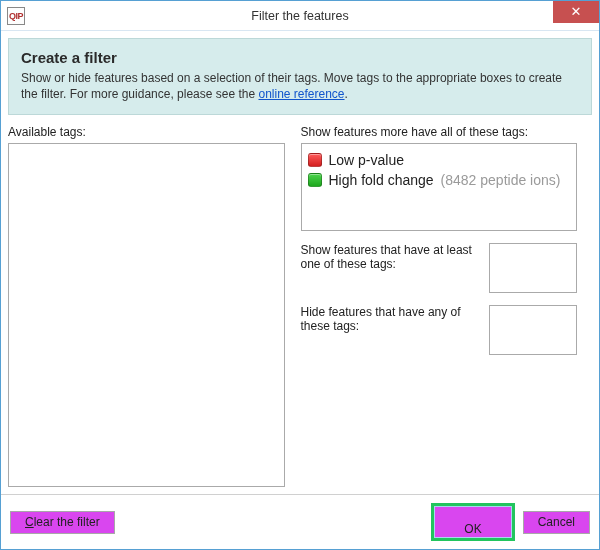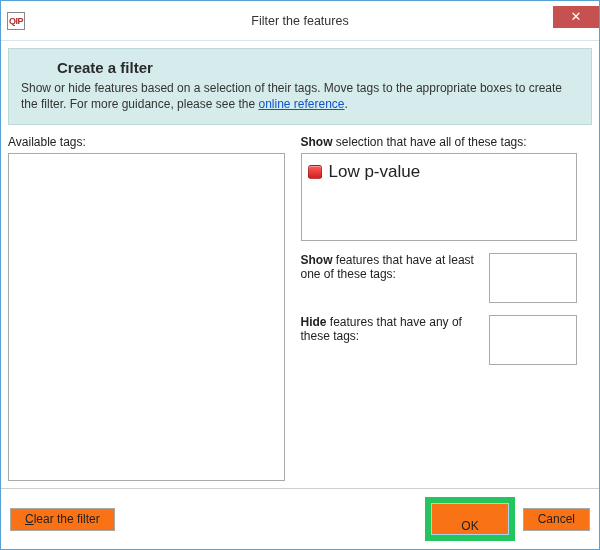--- a/index.html
+++ b/index.html
@@ -11,21 +11,21 @@
     background: #fff;
     overflow: hidden;
   }
   .window {
     width: 600px; height: 550px;
     border: 1px solid #56a0d3;
     display: flex;
     flex-direction: column;
   }
   .titlebar {
-    height: 40px;
+    height: 30px;
     background: #fff;
     border-bottom: 1px solid #d8e6f2;
     display: flex;
     align-items: center;
     position: relative;
   }
   .app-icon {
     width: 18px; height: 18px;
     margin-left: 6px;
     border: 1px solid #888;
@@ -64,21 +64,20 @@
     margin: 7px 7px 0 7px;
     padding: 10px 12px 12px 12px;
     background: #d6ecec;
     border: 1px solid #bcd8d8;
   }
   .info-title {
     font-size: 15px;
     font-weight: bold;
     color: #2a2a2a;
     margin-bottom: 4px;
-    margin-left: 36px;
   }
   .info-body {
     font-size: 12px;
     color: #333;
     line-height: 1.35;
   }
   .info-body a {
     color: #1155cc;
   }
 
@@ -100,38 +99,38 @@
     display: flex;
     flex-direction: column;
     gap: 12px;
     min-height: 0;
   }
   .section-label {
     font-size: 12px;
     color: #222;
     margin-bottom: 4px;
   }
-  .section-label b { font-weight: bold; }
+  .section-label b { font-weight: normal; }
   .listbox {
     flex: 1;
     border: 1px solid #aaa;
     background: #fff;
     min-height: 50px;
     padding: 6px;
   }
   .show-all-box { flex: 0 0 88px; }
   .show-any-box { flex: 0 0 88px; }
   .hide-box    { flex: 0 0 88px; }
 
   .tag-row {
     display: flex;
     align-items: center;
     gap: 7px;
     padding: 2px 0;
-    font-size: 17px;
+    font-size: 14px;
   }
   .swatch {
     width: 14px; height: 14px;
     border-radius: 3px;
     border: 1px solid rgba(0,0,0,0.25);
     box-shadow: inset 0 1px 0 rgba(255,255,255,0.4);
   }
   .swatch.red { background: linear-gradient(#ff5a5a,#d42020); }
   .swatch.green { background: linear-gradient(#4cd44c,#1fa81f); }
   .tag-name { color: #222; }
@@ -142,28 +141,28 @@
     padding: 8px 9px;
     display: flex;
     align-items: center;
     gap: 8px;
   }
   .spacer { flex: 1; }
   .btn {
     height: 23px;
     font-size: 12px;
     font-family: inherit;
-    background: #f97316;
+    background: #d946ef;
     border: 1px solid #a8a8a8;
     padding: 0 14px;
     color: #222;
     cursor: default;
   }
   .btn.primary {
-    border: 6px solid #22c55e;
+    border: 3px solid #22c55e;
     box-shadow: 0 0 0 1px #a9d4f0 inset;
     padding: 16px 30px;
   }
   .btn u { text-decoration: underline; }
 </style>
 </head>
 <body>
 
 <div class="window">
 
@@ -185,26 +184,31 @@
   <div class="main">
     <div class="col-left">
       <div class="section-label">Available tags:</div>
       <div class="listbox"></div>
     </div>
 
     <div class="col-right">
 
       <div style="display:flex;flex-direction:column;">
         <div class="section-label">
-          <b>Show</b><span> selection that have all of these tags:</span>
+          <b>Show</b><span> features more have all of these tags:</span>
         </div>
         <div class="listbox show-all-box" id="show-all-listbox">
             <div class="tag-row">
               <span class="swatch red"></span>
               <span class="tag-name">Low p-value</span>
+            </div>
+            <div class="tag-row">
+              <span class="swatch green"></span>
+              <span class="tag-name">High fold change</span>
+              <span class="tag-count">(8482 peptide ions)</span>
             </div>
           </div>
       </div>
 
       <div style="display:flex;flex-direction:row;">
         <div class="section-label">
           <b>Show</b><span> features that have at least one of these tags:</span>
         </div>
         <div class="listbox show-any-box"></div>
       </div>

